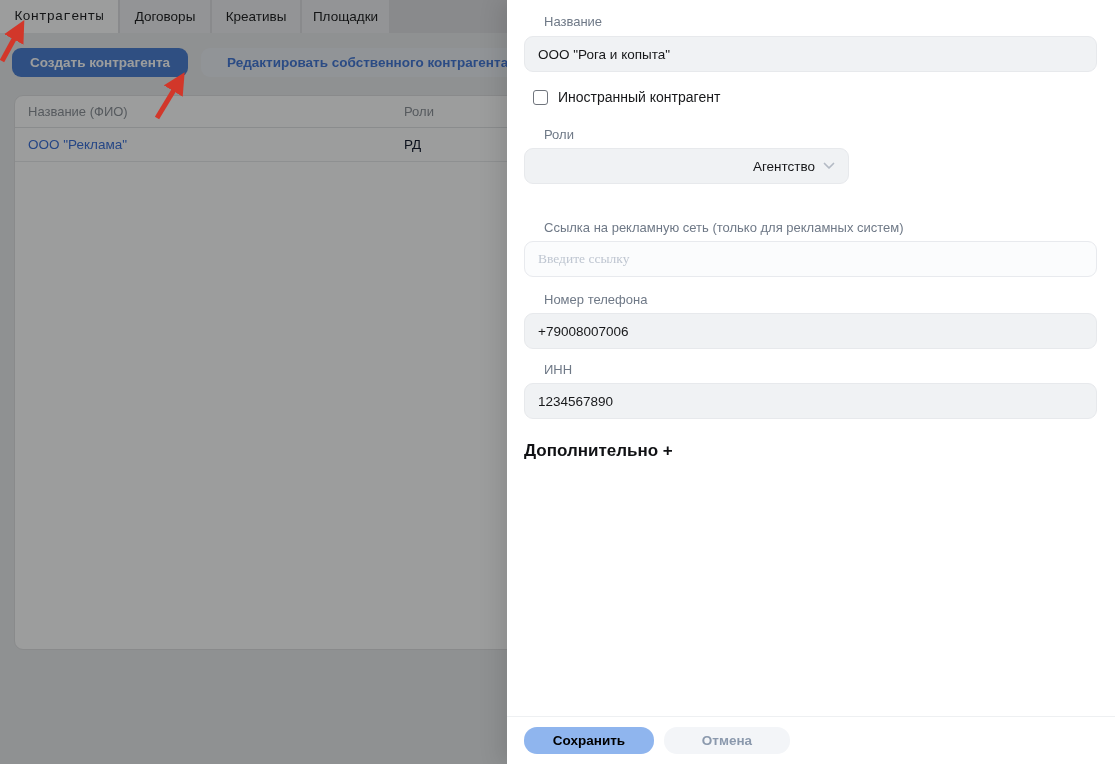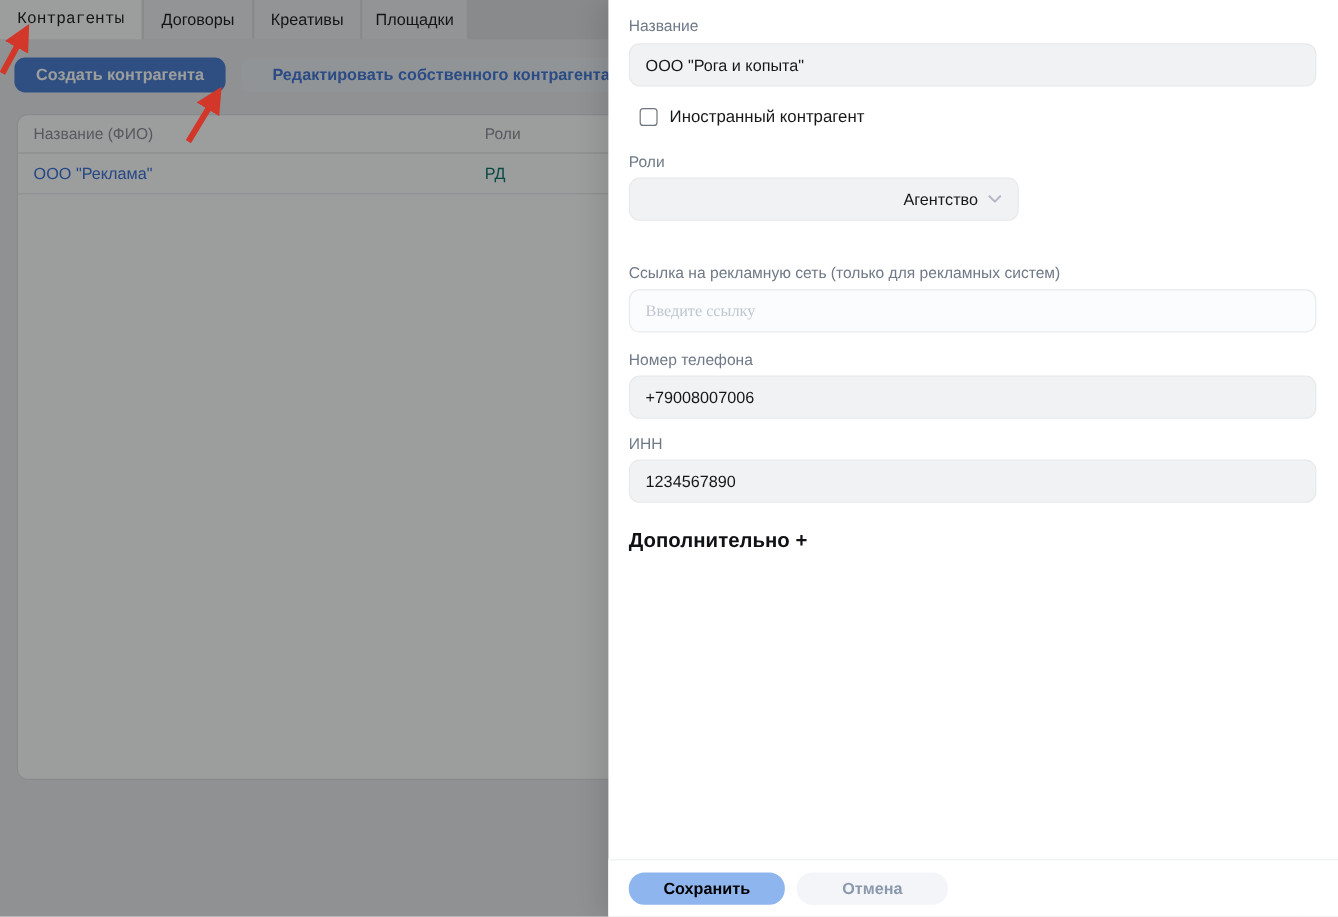--- a/index.html
+++ b/index.html
@@ -27,30 +27,30 @@
   .btn-primary{background:#4a7ed2;color:#ffffff;padding:0 18px;}
   .btn-secondary{background:#edf0f6;color:#4377d6;padding:0 26px;}
   .card{position:absolute;top:62px;left:14px;width:1086px;height:555px;background:#ffffff;
         border:1px solid #dfe0e2;border-radius:9px;box-sizing:border-box;}
   .thead{height:31px;display:flex;align-items:center;border-bottom:1px solid #e2e3e5;
          color:#8b9097;font-size:13px;}
   .trow{height:33px;display:flex;align-items:center;border-bottom:1px solid #e8e9eb;font-size:13.5px;}
   .col-name{width:376px;padding-left:13px;flex:none;}
   .col-roles{flex:1;}
   .row-link{color:#3a6fd8;font-weight:500;text-decoration:none;cursor:pointer;}
-  .row-roles{color:#0f766e;font-weight:500;}
+  .row-roles{color:#0f172a;font-weight:500;}
   
   .overlay{position:absolute;inset:0;background:rgba(8,9,10,0.40);z-index:10;}
   
   .arrows{position:absolute;inset:0;z-index:20;pointer-events:none;}
   
   .drawer{position:absolute;top:0;bottom:0;left:507px;width:608px;background:#ffffff;z-index:30;
           box-shadow:-8px 0 20px rgba(0,0,0,0.10);box-sizing:border-box;}
   .form{padding:0 18px 0 17px;}
-  .fl{display:block;font-size:13px;color:#6f7987;line-height:15px;}
+  .fl{display:block;font-size:13px;color:#6f7987;line-height:15px;margin-left:20px;}
   .ctl{width:100%;box-sizing:border-box;height:36px;border-radius:9px;
        background:#f0f2f4;border:1px solid #e7e9ec;padding:0 13px;
        font-size:13.5px;color:#17181a;font-family:"Liberation Sans",sans-serif;outline:none;}
   .ctl.white{background:#fbfcfd;border:1px solid #e8eaee;font-family:Liberation Serif, serif;}
   .ctl.white::placeholder{color:#bfc6d1;}
   .select{display:flex;align-items:center;justify-content:flex-end;cursor:pointer;}
   .mt-name{margin-top:14px;margin-bottom:7px;}
   .checkrow{margin-top:17px;margin-left:9px;display:flex;align-items:center;gap:10px;}
   .checkbox{width:15px;height:15px;border:1.6px solid #70757d;border-radius:3px;background:#fff;
             box-sizing:border-box;cursor:pointer;flex:none;}

